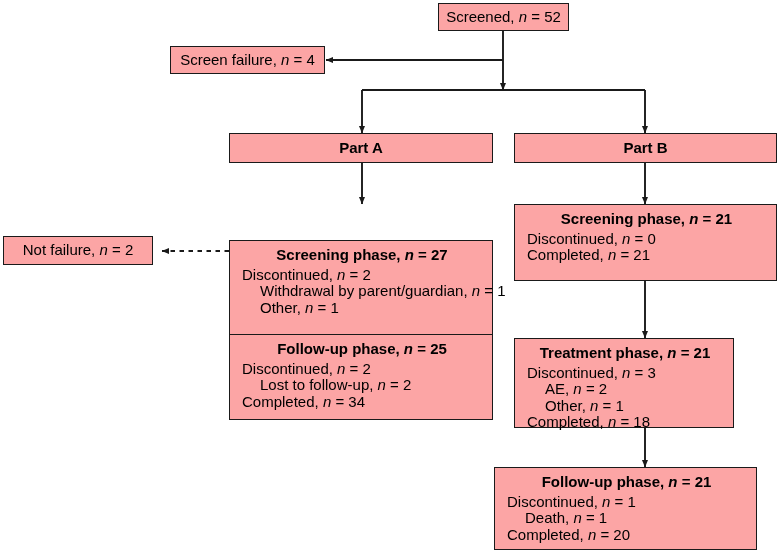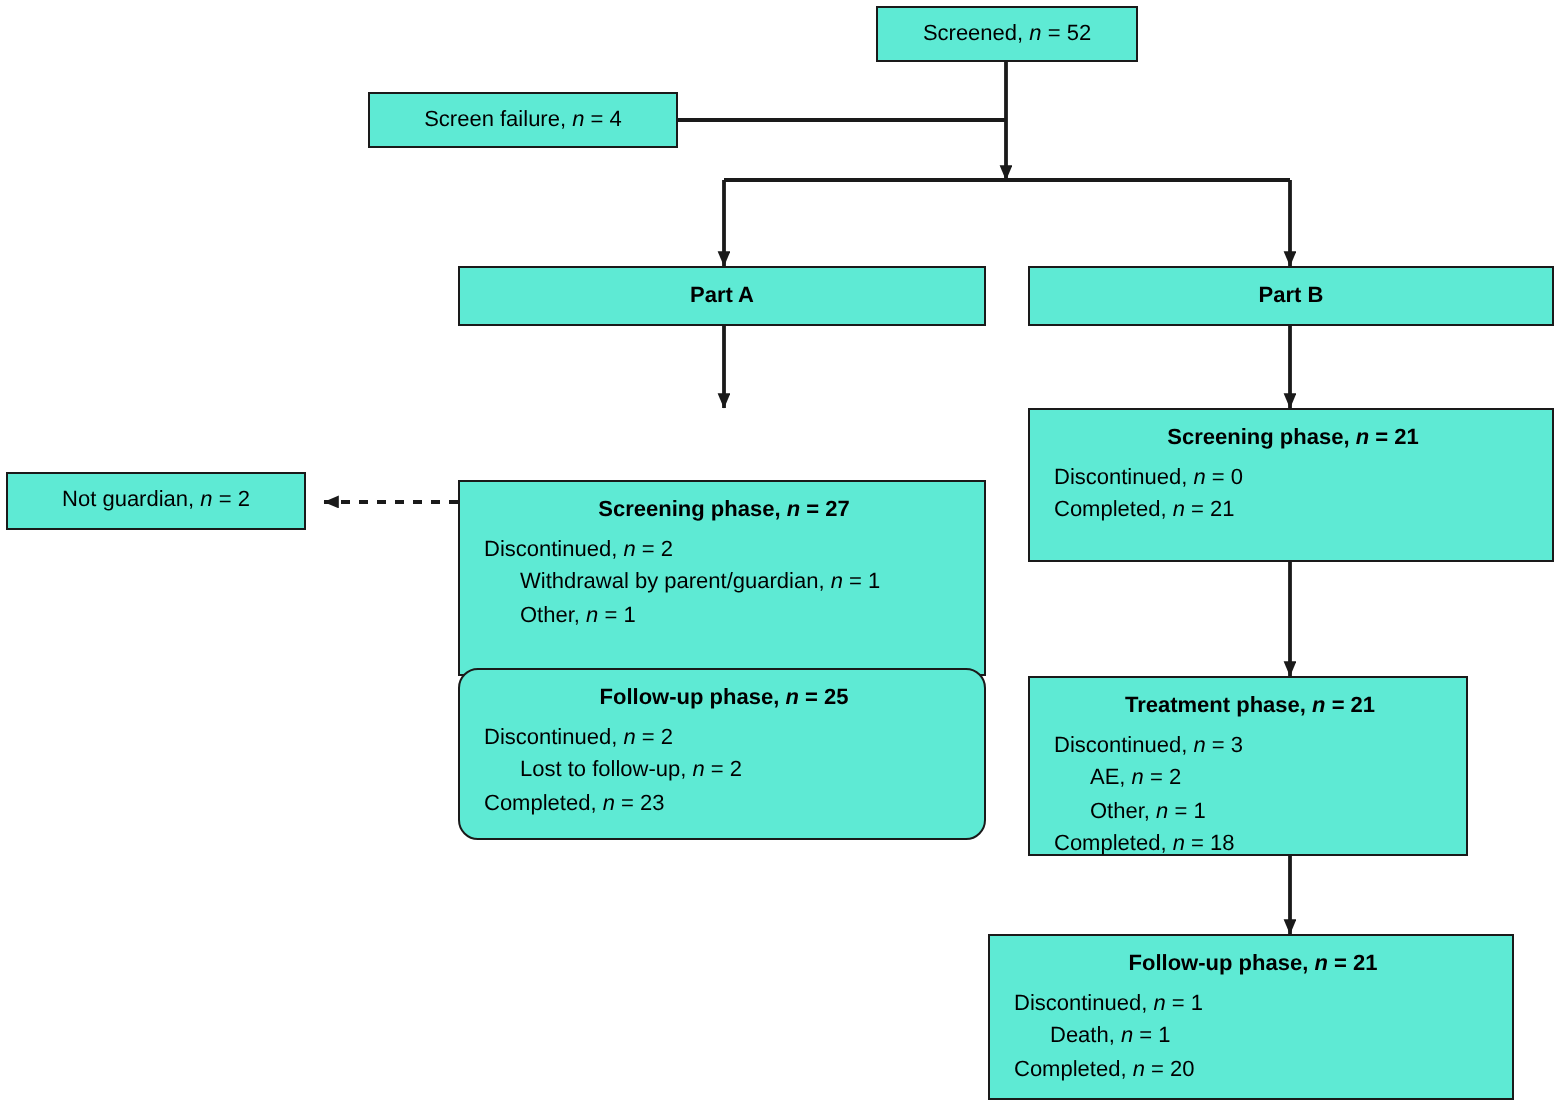--- a/index.html
+++ b/index.html
@@ -12,23 +12,23 @@
     width: 779px;
     height: 552px;
     background: #ffffff;
     font-family: "Liberation Sans", sans-serif;
     overflow: hidden;
   }
   .box {
     position: absolute;
     box-sizing: border-box;
     border: 1.6px solid #1a1a1a;
-    background: #5eead4;
+    background: #fca5a5;
     color: #000000;
-    font-size: 11px;
+    font-size: 15px;
     line-height: 16.5px;
   }
   .box.centered {
     display: flex;
     align-items: center;
     justify-content: center;
     text-align: center;
   }
   .phase-title {
     display: block;
@@ -102,29 +102,29 @@
       <path d="M229,251 L162,251" marker-end="url(#arrow-dash)"></path>
     </g>
   </svg>
 
   <div class="box centered" style="left:438px; top:3px; width:131px; height:28px;">
     <span>
       <span>Screened</span><span>,&nbsp;</span><em class="n">n</em><span>&nbsp;</span><span>= 52</span>
     </span>
   </div>
 
-  <div class="box centered" style="left:184px; top:46px; width:155px; height:28px;">
+  <div class="box centered" style="left:170px; top:46px; width:155px; height:28px;">
     <span>
       <span>Screen failure</span><span>,&nbsp;</span><em class="n">n</em><span>&nbsp;</span><span>= 4</span>
     </span>
   </div>
 
   <div class="box centered" style="left:3px; top:236px; width:150px; height:29px;">
     <span>
-      <span>Not guardian</span><span>,&nbsp;</span><em class="n">n</em><span>&nbsp;</span><span>= 2</span>
+      <span>Not failure</span><span>,&nbsp;</span><em class="n">n</em><span>&nbsp;</span><span>= 2</span>
     </span>
   </div>
 
   <div class="box centered" style="left:514px; top:133px; width:263px; height:30px; font-weight:bold;">
     <span>Part B</span>
   </div>
 
   <div class="box centered" style="left:229px; top:133px; width:264px; height:30px; font-weight:bold;">
     <span>Part A</span>
   </div>
@@ -139,33 +139,33 @@
       </span>
       <span class="line indent">
         <span>Withdrawal by parent/guardian,</span><span>&nbsp;</span><em class="n">n</em><span>&nbsp;</span><span>= 1</span>
       </span>
       <span class="line indent">
         <span>Other,</span><span>&nbsp;</span><em class="n">n</em><span>&nbsp;</span><span>= 1</span>
       </span>
     </div>
   </div>
 
-  <div class="box" style="left:229px; top:334px; width:264px; height:86px;border-radius:10px;">
+  <div class="box" style="left:229px; top:334px; width:264px; height:86px;">
     <div class="phase-body">
       <span class="phase-title">
         <span>Follow-up phase</span><span>,&nbsp;</span><em class="n">n</em><span>&nbsp;</span><span>= 25</span>
       </span>
       <span class="line">
         <span>Discontinued,</span><span>&nbsp;</span><em class="n">n</em><span>&nbsp;</span><span>= 2</span>
       </span>
       <span class="line indent">
         <span>Lost to follow-up,</span><span>&nbsp;</span><em class="n">n</em><span>&nbsp;</span><span>= 2</span>
       </span>
       <span class="line">
-        <span>Completed,</span><span>&nbsp;</span><em class="n">n</em><span>&nbsp;</span><span>= 23</span>
+        <span>Completed,</span><span>&nbsp;</span><em class="n">n</em><span>&nbsp;</span><span>= 34</span>
       </span>
     </div>
   </div>
 
   <div class="box" style="left:514px; top:204px; width:263px; height:77px;">
     <div class="phase-body">
       <span class="phase-title">
         <span>Screening phase</span><span>,&nbsp;</span><em class="n">n</em><span>&nbsp;</span><span>= 21</span>
       </span>
       <span class="line">

